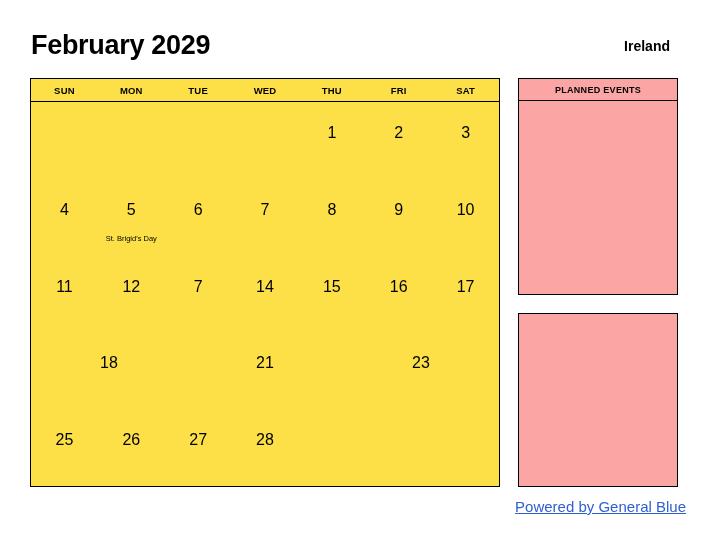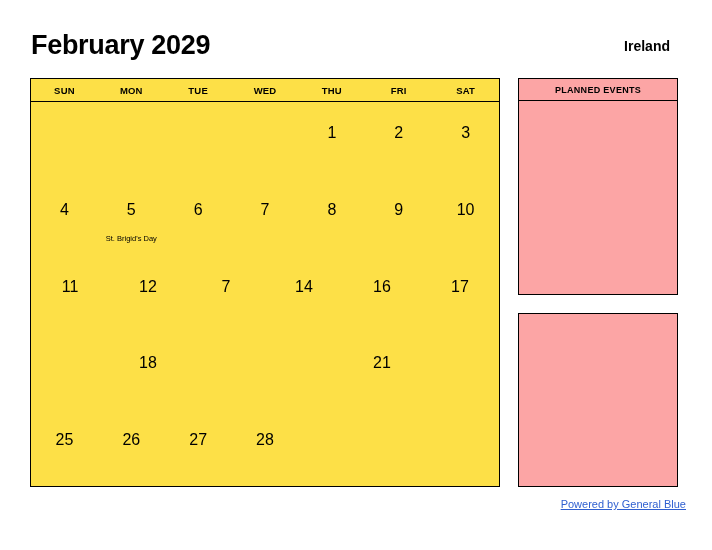--- a/index.html
+++ b/index.html
@@ -126,21 +126,21 @@
     font-weight: bold;
     letter-spacing: 0.3px;
   }
   .panel-body { height: calc(100% - 23px); }
 
   
   #footer-link {
     position: absolute;
     right: 26px;
     top: 498px;
-    font-size: 11px;
+    font-size: 15px;
     color: #2f5fd0;
     text-decoration: underline;
     white-space: nowrap;
   }
 </style>
 </head>
 <body>
 
 <div id="page-header">
   <div id="calendar-title">February 2029</div>
@@ -212,32 +212,38 @@
         <div class="day-cell">
           <div class="day-number">12</div>
         </div>
         <div class="day-cell">
           <div class="day-number">7</div>
         </div>
         <div class="day-cell">
           <div class="day-number">14</div>
         </div>
         <div class="day-cell">
+          <div class="day-number">15</div>
+        </div>
+        <div class="day-cell">
           <div class="day-number">16</div>
         </div>
         <div class="day-cell">
           <div class="day-number">17</div>
         </div>
       </div>
       <div class="week-row">
         <div class="day-cell">
           <div class="day-number">18</div>
         </div>
         <div class="day-cell">
           <div class="day-number">21</div>
+        </div>
+        <div class="day-cell">
+          <div class="day-number">23</div>
         </div>
       </div>
       <div class="week-row">
         <div class="day-cell">
           <div class="day-number">25</div>
         </div>
         <div class="day-cell">
           <div class="day-number">26</div>
         </div>
         <div class="day-cell">

